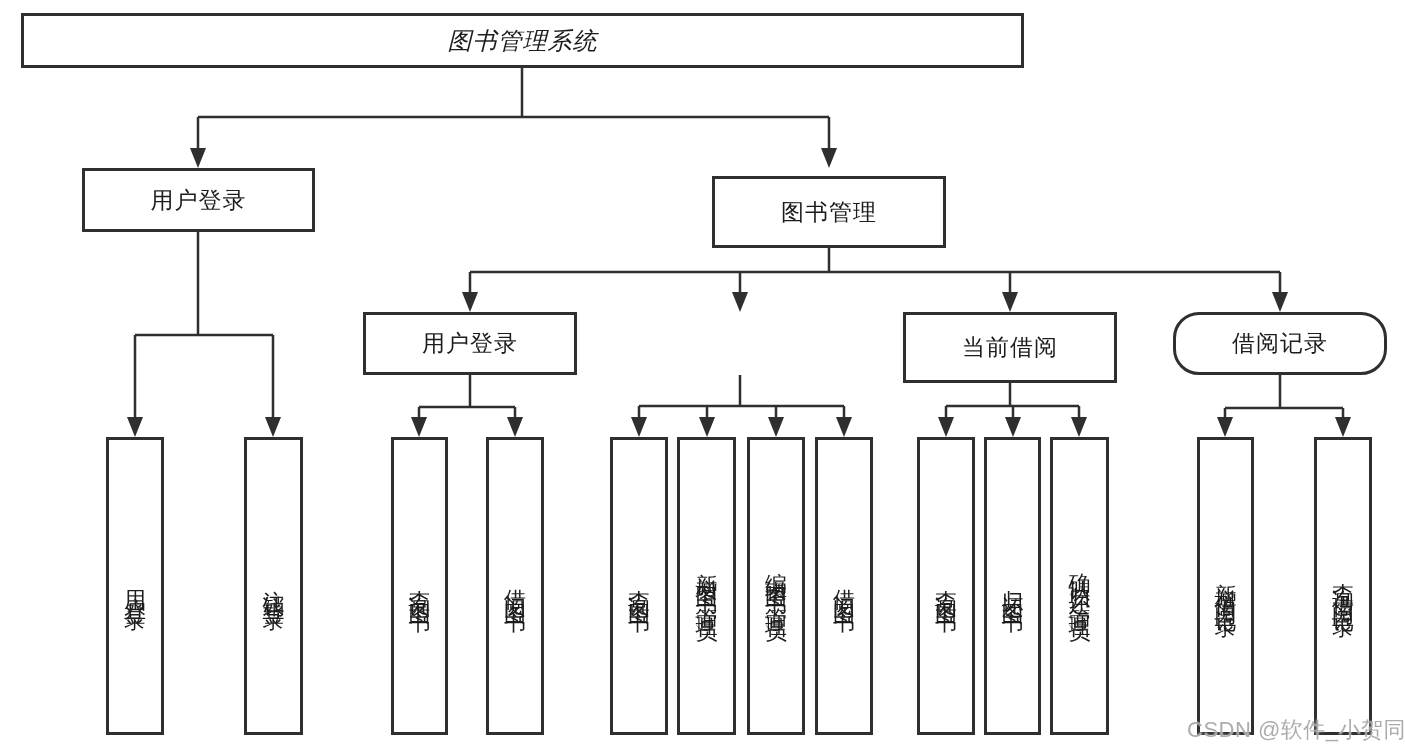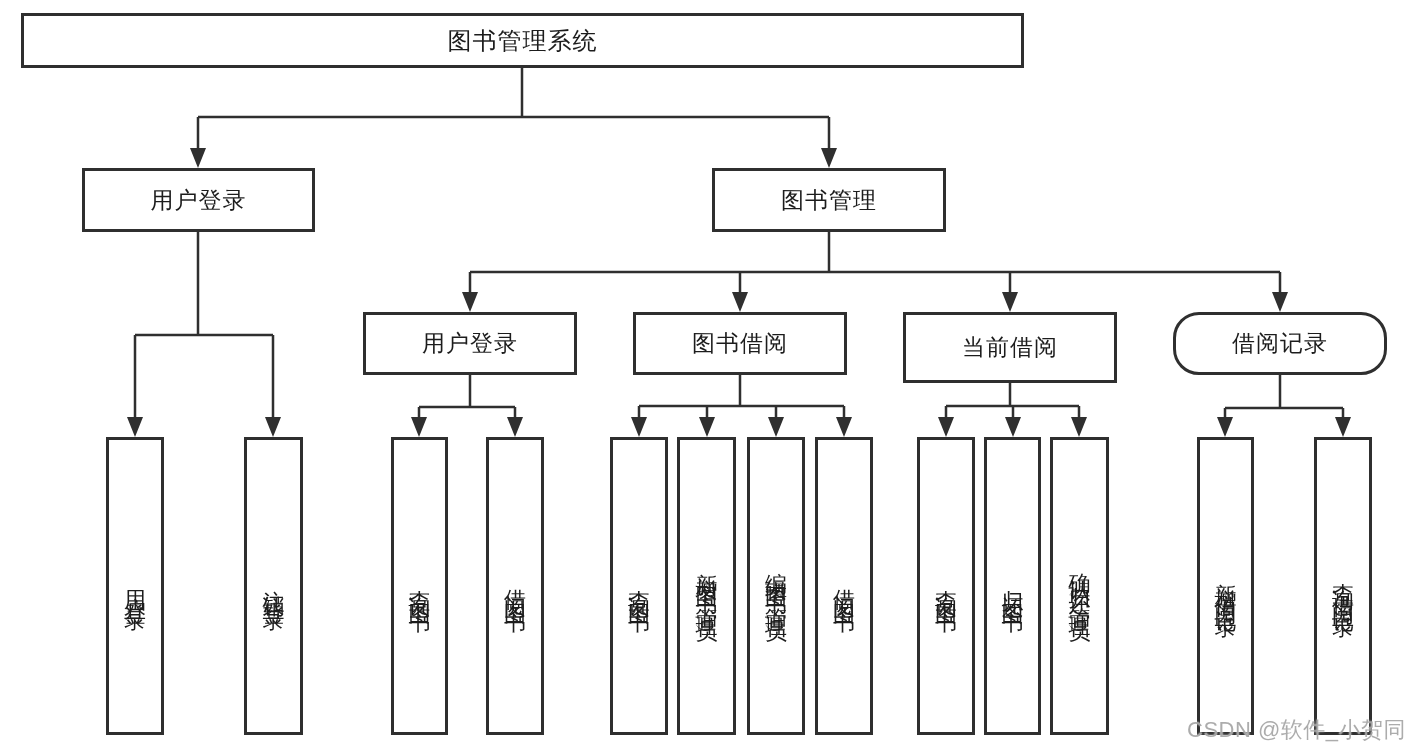--- a/index.html
+++ b/index.html
@@ -78,36 +78,33 @@
              M1280,375 V408 M1225,408 H1343 M1225,408 V419 M1343,408 V419"></path>
     <path fill="#2f2f2f" stroke="none" d="M198,168 l-8,-20 h16 z M829,168 l-8,-20 h16 z
              M470,312 l-8,-20 h16 z M740,312 l-8,-20 h16 z M1010,312 l-8,-20 h16 z M1280,312 l-8,-20 h16 z
              M135,437 l-8,-20 h16 z M273,437 l-8,-20 h16 z
              M419,437 l-8,-20 h16 z M515,437 l-8,-20 h16 z
              M639,437 l-8,-20 h16 z M707,437 l-8,-20 h16 z M776,437 l-8,-20 h16 z M844,437 l-8,-20 h16 z
              M946,437 l-8,-20 h16 z M1013,437 l-8,-20 h16 z M1079,437 l-8,-20 h16 z
              M1225,437 l-8,-20 h16 z M1343,437 l-8,-20 h16 z"></path>
   </svg>
 
-  <div class="hbox root-box" style="left:21px; top:13px; width:1003px; height:55px;">
+  <div class="hbox root-box" style="left:21px; top:13px; width:1003px; height:55px;font-style:italic;">
     <span>图书管理系统</span>
   </div>
 
   <div class="hbox" style="left:82px; top:168px; width:233px; height:64px;">
     <span>用户登录</span>
   </div>
-  <div class="hbox" style="left:712px; top:168px; width:234px; height:64px;">
+  <div class="hbox" style="left:712px; top:176px; width:234px; height:72px;">
     <span>图书管理</span>
   </div>
 
   <div class="hbox" style="left:363px; top:312px; width:214px; height:63px;">
     <span>用户登录</span>
-  </div>
-  <div class="hbox" style="left:633px; top:312px; width:214px; height:63px;">
-    <span>图书借阅</span>
   </div>
   <div class="hbox" style="left:903px; top:312px; width:214px; height:71px;">
     <span>当前借阅</span>
   </div>
   <div class="hbox" style="left:1173px; top:312px; width:214px; height:63px;border-radius:26px;">
     <span>借阅记录</span>
   </div>
 
   <div class="vbox" style="left:106px; width:58px;">
     <span class="vtext">用户登录</span>

